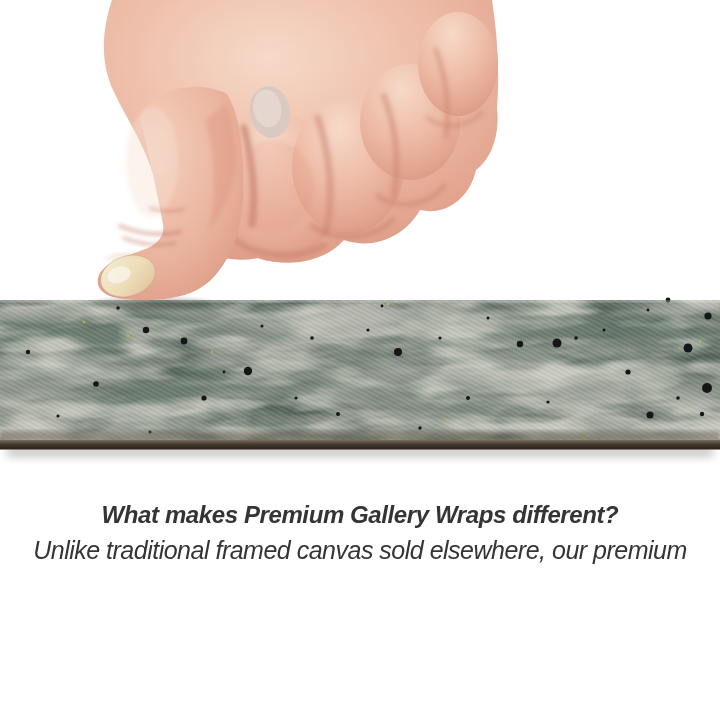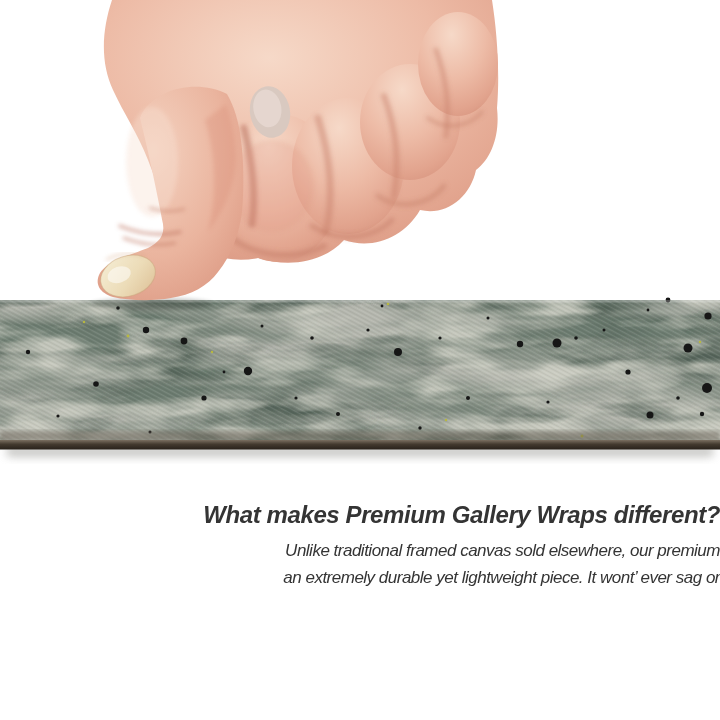--- a/index.html
+++ b/index.html
@@ -19,28 +19,28 @@
   .hero{position:absolute;top:0;left:0;width:720px;height:480px;}
   .hero svg{display:block;width:720px;height:480px;}
   .strip-base{fill:var(--canvas-light);}
   .strip-green1{fill:var(--canvas-green);}
   .strip-green2{fill:var(--canvas-green-dark);}
   .strip-light{fill:#cfd0c5;}
   .speck{fill:var(--speckle);}
   .speck-y{fill:var(--speckle-accent);}
   .description{
     position:absolute;top:499px;left:0;width:720px;
-    text-align:right;color:var(--text);font-style:italic;
+    text-align:center;color:var(--text);font-style:italic;
   }
   .description h2{
     font-size:24px;font-weight:600;letter-spacing:-0.4px;
     line-height:32px;margin-bottom:6px;
   }
   .description p{
-    font-size:17px;font-weight:400;letter-spacing:-0.5px;
+    font-size:25px;font-weight:400;letter-spacing:-0.5px;
     line-height:27px;
   }
 </style>
 </head>
 <body>
 
 <div class="hero">
 <svg viewBox="0 0 720 480" xmlns="http://www.w3.org/2000/svg">
   <defs>
     <radialGradient id="skinGrad" cx="0.42" cy="0.22" r="0.95">
@@ -201,14 +201,13 @@
       <ellipse cx="120" cy="272" rx="12" ry="8" fill="#ffffff" opacity="0.5"></ellipse>
     </g>
     <path d="M106,260 C116,254 132,252 146,256" fill="none" stroke="#d8ab88" stroke-width="2" opacity="0.55" filter="url(#blur2)"></path>
   </g>
 </svg>
 </div>
 
 <section class="description">
   <h2>What makes Premium Gallery Wraps different?</h2>
   <p>Unlike traditional framed canvas sold elsewhere, our premium</p>
-  <p>an extremely durable yet lightweight piece. It wont’ ever sag or</p>
 </section>
 
 </body></html>

